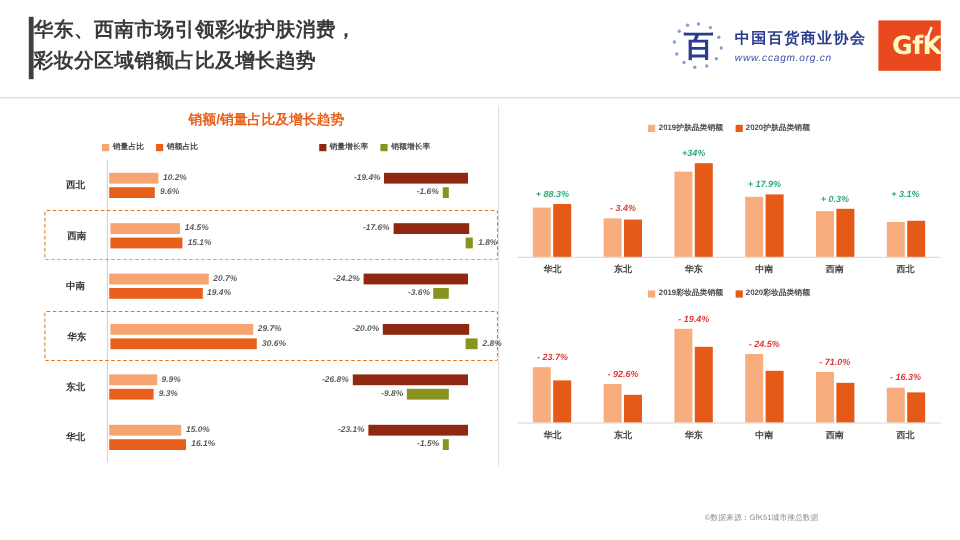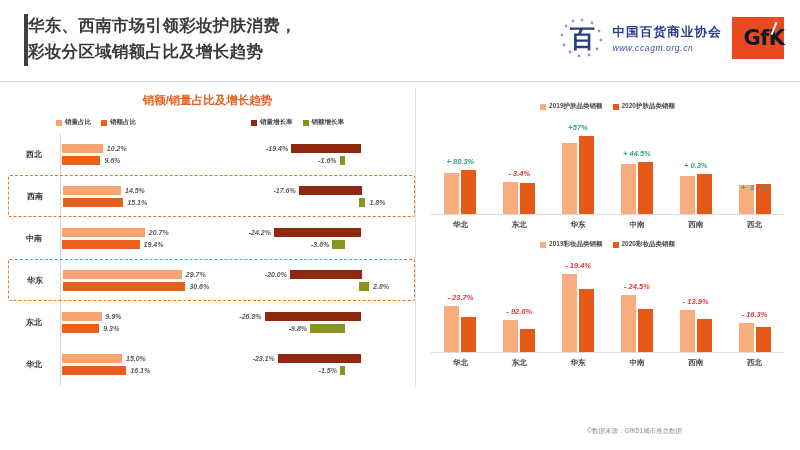--- a/index.html
+++ b/index.html
@@ -71,32 +71,32 @@
     font-size: 8.5px; color: #3b4ea0; font-style: italic;
     letter-spacing: .6px; white-space: nowrap;
   }
   .gfk-box {
     background: #e8491e;
     width: 52px; height: 42px;
     display: flex; align-items: center; justify-content: center;
     position: relative; margin-left: 3px;
   }
   .gfk-box .gfk-text {
-    color: #0f172a; font-size: 21px; font-weight: bold;
+    color: #fef9c3; font-size: 21px; font-weight: bold;
     letter-spacing: -.5px; font-family: "DejaVu Sans", sans-serif; margin-left: 12px;
   }
   .gfk-box .slash {
     position: absolute; right: 9px; top: 5px;
     width: 2px; height: 13px; background: #fff;
     transform: rotate(22deg);
   }
 
   
   .body-area { position: relative; height: 368px; display: flex; }
-  .col-left  { width: 415px; position: relative; padding-top: 10px; }
+  .col-left  { width: 415px; position: relative; padding-top: 10px; padding-left: 29px; }
   .col-right { width: 385px; position: relative; padding-top: 10px; }
   .divider {
     position: absolute; left: 415px; top: 6px;
     width: 1px; height: 300px; background: #e2e2e2;
   }
 
   
   .chart-title {
     text-align: center;
     color: #e8601c;
@@ -465,36 +465,36 @@
               <span class="vlabel" style="color: rgb(47, 168, 124); bottom: 47.6429px;">+ 88.3%</span>
               <div class="vbar" style="height: 40.8571px; background: rgb(247, 173, 125);"></div>
               <div class="vbar" style="height: 43.6429px; background: rgb(229, 90, 22);"></div>
             </div>
             <div class="vgroup">
               <span class="vlabel" style="color: rgb(224, 58, 58); bottom: 35.5714px;">- 3.4%</span>
               <div class="vbar" style="height: 31.5714px; background: rgb(247, 173, 125);"></div>
               <div class="vbar" style="height: 30.6429px; background: rgb(229, 90, 22);"></div>
             </div>
             <div class="vgroup">
-              <span class="vlabel" style="color: rgb(47, 168, 124); bottom: 82px;">+57%</span>
+              <span class="vlabel" style="color: rgb(47, 168, 124); bottom: 82px;">+34%</span>
               <div class="vbar" style="height: 70.5714px; background: rgb(247, 173, 125);"></div>
               <div class="vbar" style="height: 78px; background: rgb(229, 90, 22);"></div>
             </div>
             <div class="vgroup">
-              <span class="vlabel" style="color: rgb(47, 168, 124); bottom: 56px;">+ 44.5%</span>
+              <span class="vlabel" style="color: rgb(47, 168, 124); bottom: 56px;">+ 17.9%</span>
               <div class="vbar" style="height: 50.1429px; background: rgb(247, 173, 125);"></div>
               <div class="vbar" style="height: 52px; background: rgb(229, 90, 22);"></div>
             </div>
             <div class="vgroup">
               <span class="vlabel" style="color: rgb(47, 168, 124); bottom: 43.9286px;">+ 0.3%</span>
               <div class="vbar" style="height: 38.0714px; background: rgb(247, 173, 125);"></div>
               <div class="vbar" style="height: 39.9286px; background: rgb(229, 90, 22);"></div>
             </div>
             <div class="vgroup">
-              <span class="vlabel" style="color: rgb(47, 168, 124); bottom: 22px; font-family: Liberation Mono, monospace;">+ 3.1%</span>
+              <span class="vlabel" style="color: rgb(47, 168, 124); bottom: 48px;">+ 3.1%</span>
               <div class="vbar" style="height: 28.7857px; background: rgb(247, 173, 125);"></div>
               <div class="vbar" style="height: 29.7143px; background: rgb(229, 90, 22);"></div>
             </div>
           </div>
         <div class="vaxis" id="axis-skincare">
             <span>华北</span>
             <span>东北</span>
             <span>华东</span>
             <span>中南</span>
             <span>西南</span>
@@ -528,21 +528,21 @@
               <span class="vlabel" style="color: rgb(224, 58, 58); bottom: 82px;">- 19.4%</span>
               <div class="vbar" style="height: 78px; background: rgb(247, 173, 125);"></div>
               <div class="vbar" style="height: 62.7805px; background: rgb(229, 90, 22);"></div>
             </div>
             <div class="vgroup">
               <span class="vlabel" style="color: rgb(224, 58, 58); bottom: 61.0732px; text-align: right;">- 24.5%</span>
               <div class="vbar" style="height: 57.0732px; background: rgb(247, 173, 125);"></div>
               <div class="vbar" style="height: 42.8049px; background: rgb(229, 90, 22);"></div>
             </div>
             <div class="vgroup">
-              <span class="vlabel" style="color: rgb(224, 58, 58); bottom: 45.8537px;">- 13.9%</span>
+              <span class="vlabel" style="color: rgb(224, 58, 58); bottom: 45.8537px;">- 71.0%</span>
               <div class="vbar" style="height: 41.8537px; background: rgb(247, 173, 125);"></div>
               <div class="vbar" style="height: 33.2927px; background: rgb(229, 90, 22);"></div>
             </div>
             <div class="vgroup">
               <span class="vlabel" style="color: rgb(224, 58, 58); bottom: 33.4878px;">- 16.3%</span>
               <div class="vbar" style="height: 29.4878px; background: rgb(247, 173, 125);"></div>
               <div class="vbar" style="height: 24.7317px; background: rgb(229, 90, 22);"></div>
             </div>
           </div>
         <div class="vaxis" id="axis-cosmetics">

